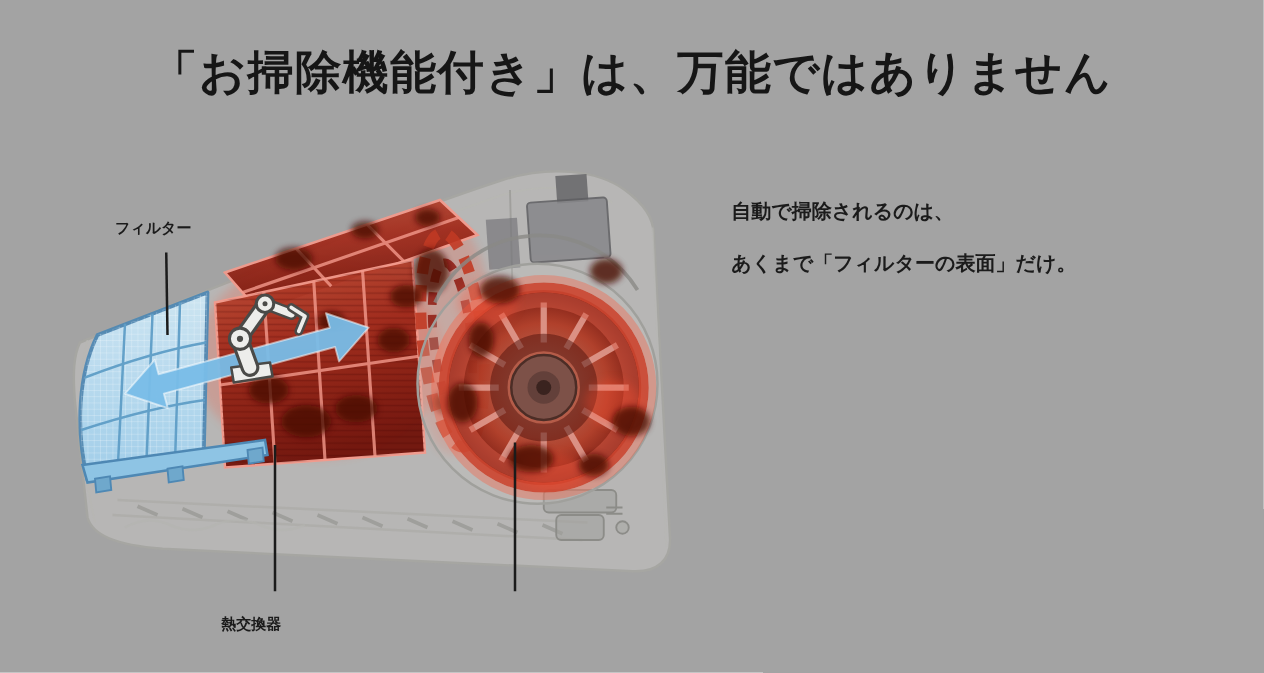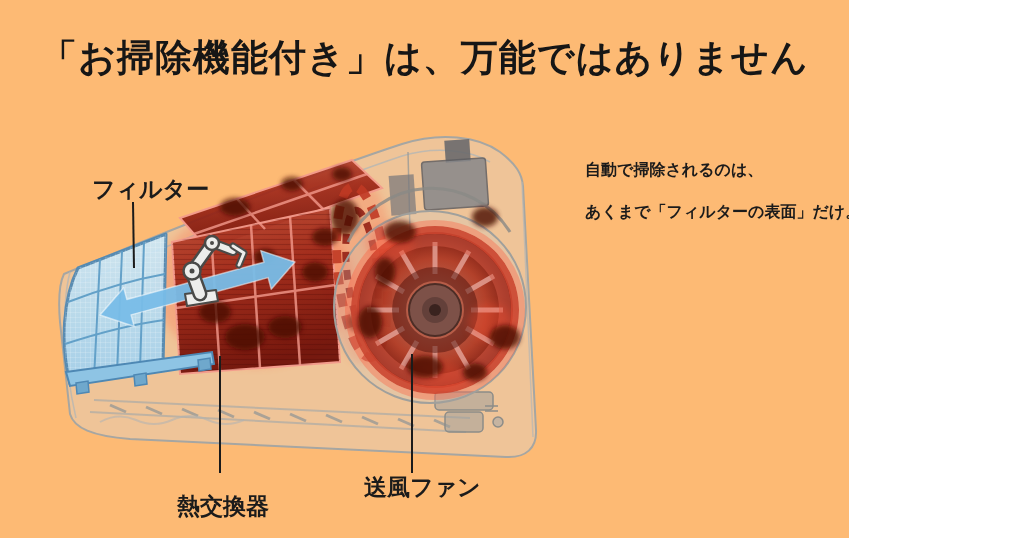--- a/index.html
+++ b/index.html
@@ -1,29 +1,29 @@
 <!DOCTYPE html>
 <html><head>
 <meta charset="utf-8">
 <style>
   html,body{margin:0;padding:0;}
   .stage{
-    position:relative;width:849px;height:538px;overflow:hidden;
-    background:#fdba74;
+    position:relative;width:1011px;height:538px;overflow:hidden;
+    background:#a3a3a3;
     font-family:Liberation Serif, serif;
     color:#1b1b1b;
   }
   .title{
     position:absolute;left:0;right:0;top:33px;
     text-align:center;font-size:37px;font-weight:700;letter-spacing:1px;
     color:#161616;
   }
   .illustration-svg{position:absolute;left:30px;top:122px;width:540px;height:372px;}
   .part-label{
-    position:absolute;font-size:23px;font-weight:700;color:#1b1b1b;white-space:nowrap;
+    position:absolute;font-size:12px;font-weight:700;color:#1b1b1b;white-space:nowrap;
   }
   .label-filter{left:92px;top:174px;}
   .label-heat{left:177px;top:491px;}
   .label-fan{left:364px;top:472px;}
   .text-block{position:absolute;left:585px;top:149px;width:426px;}
   .text-block p{
     margin:0 0 35px 0;font-size:16px;font-weight:700;line-height:42px;
     white-space:pre-line;color:#1b1b1b;
   }
 </style>
@@ -223,20 +223,19 @@
 
     <g stroke="#1b1b1b" stroke-width="2">
       <line x1="103" y1="80" x2="104" y2="146"></line>
       <line x1="190" y1="234" x2="190" y2="351"></line>
       <line x1="382" y1="232" x2="382" y2="351"></line>
     </g>
   </svg>
 
   <div class="part-label label-filter">フィルター</div>
   <div class="part-label label-heat">熱交換器</div>
-  <div class="part-label label-fan">送風ファン</div>
 
   <div class="text-block">
     <p>自動で掃除されるのは、
 あくまで「フィルターの表面」だけ。</p>
   </div>
 
 </div>
 
 </body></html>

